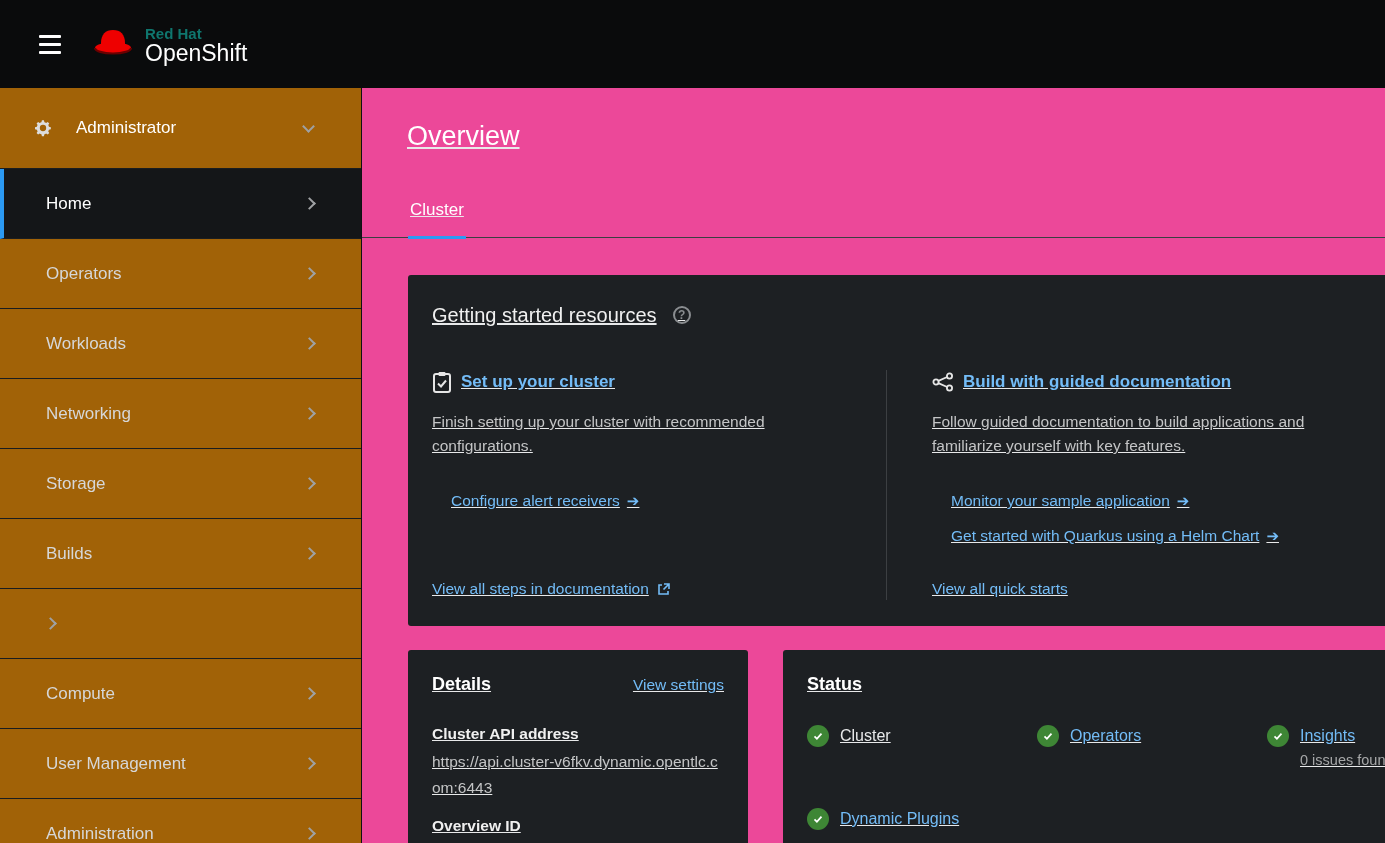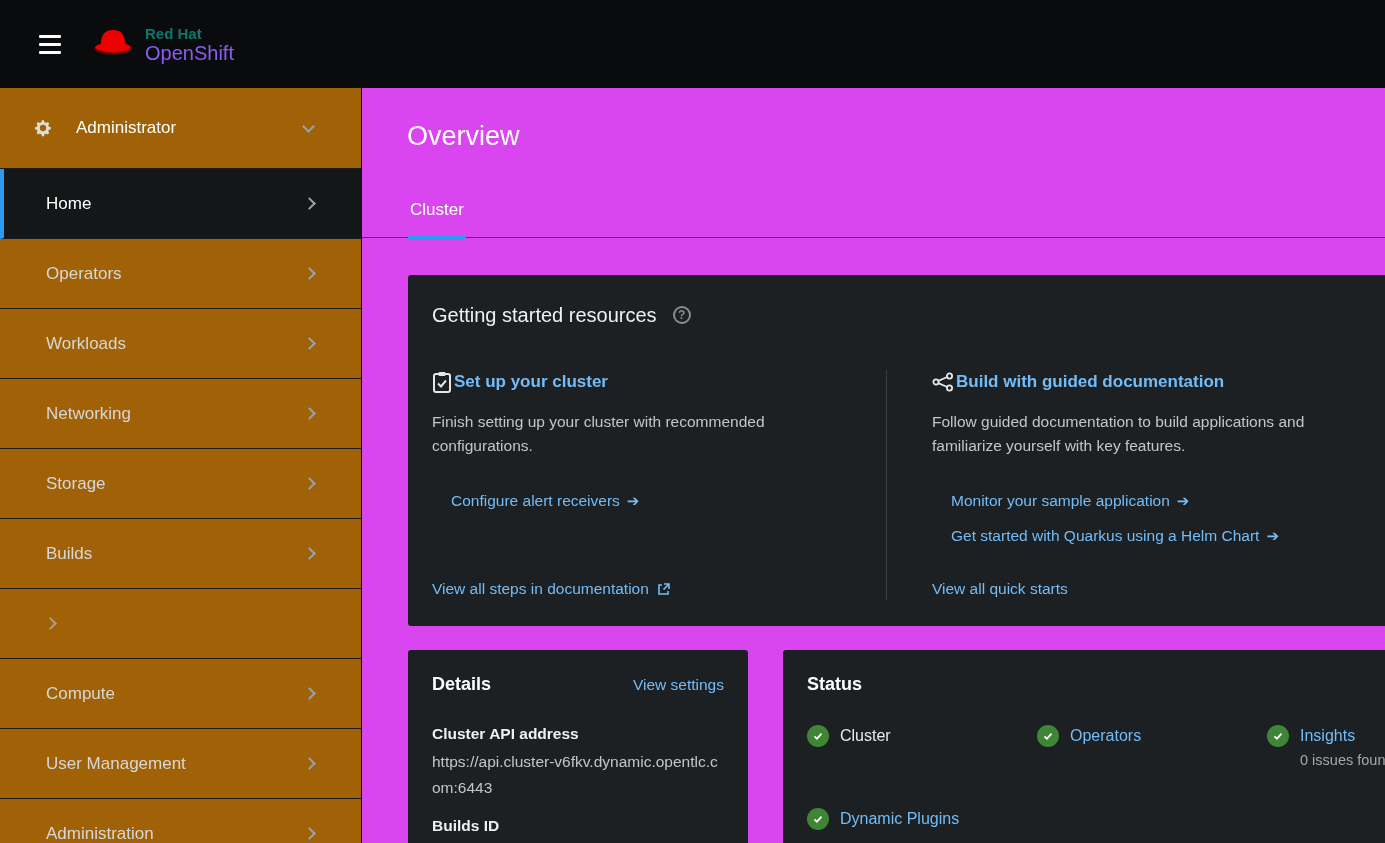--- a/index.html
+++ b/index.html
@@ -7,40 +7,40 @@
     font-family:"Liberation Sans", sans-serif; color:#e8e9ea; }
 
   
   .masthead { position:fixed; left:0; top:0; right:0; height:88px; background:#0a0b0c;
     display:flex; align-items:center; z-index:10; }
   .nav-toggle { background:none; border:none; cursor:pointer; margin-left:33px;
     display:flex; flex-direction:column; gap:5px; padding:6px; }
   .nav-toggle .bar { width:22px; height:3px; background:#ffffff; border-radius:1px; }
   .brand { display:flex; align-items:center; gap:10px; margin-left:24px; }
   .brand-text .l1 { font-size:15px; font-weight:bold; color:#0f766e; line-height:17px; }
-  .brand-text .l2 { font-size:20px; font-weight:normal; color:#8b5cf6; line-height:22px; }
+  .brand-text .l2 { font-size:23px; font-weight:normal; color:#ffffff; line-height:22px; }
 
   
   .sidebar { position:fixed; left:0; top:88px; bottom:0; width:361px; background:#a16207; overflow:hidden; }
   .perspective { margin-top:14px; height:52px; width:100%; background:none; border:none;
     display:flex; align-items:center; color:#fff; font-size:17px; cursor:pointer;
     padding:0 48px 0 33px; font-family:inherit; }
   .perspective .plabel { margin-left:23px; flex:1; text-align:left; }
   .chev { display:inline-block; width:9px; height:9px; border-right:2px solid #9fa1a3;
     border-bottom:2px solid #9fa1a3; }
   .chev.down { transform:rotate(45deg); margin-top:-4px; }
   .chev.right { transform:rotate(-45deg); }
   .nav-list { list-style:none; margin-top:14px; border-top:1px solid #1a1d20; }
   .nav-item { height:70px; display:flex; align-items:center; padding:0 47px 0 46px;
     font-size:17px; color:#d6d7d8; cursor:pointer; border-bottom:1px solid #1a1d20; }
   .nav-item .nlabel { flex:1; }
   .nav-item.active { background:#141618; color:#fff; border-left:4px solid #2b9af3; padding-left:42px; }
 
   
-  .main { position:fixed; left:362px; top:88px; right:0; bottom:0; overflow:hidden; background:#d946ef; }
+  .main { position:fixed; left:362px; top:88px; right:0; bottom:0; overflow:hidden; background:#ec4899;text-decoration:underline; }
   .inner { width:1124px; }
   .page-head { padding:30px 0 0 45px; }
   .page-head h1 { font-size:27px; font-weight:500; color:#fff; line-height:36px; }
   .tabs { margin-top:46px; border-bottom:1px solid #3c3f42; display:flex; padding-left:46px; }
   .tab { font-size:17px; color:#fff; padding:0 2px 16px 2px; cursor:pointer; position:relative; }
   .tab.active { border-bottom:3px solid #2b9af3; margin-bottom:-2px; }
 
   .dashboard { padding:37px 0 0 46px; }
   .card { background:#1d2023; border-radius:3px; }
 
@@ -48,21 +48,21 @@
   .gs-card { width:1078px; padding:26px 24px 26px 24px; }
   .gs-title-row { display:flex; align-items:center; height:28px; }
   .gs-title { font-size:20px; font-weight:500; color:#f0f0f0; }
   .help-icon { width:18px; height:18px; border:2px solid #8a8d90; border-radius:50%;
     color:#8a8d90; font-size:12px; font-weight:bold; display:flex; align-items:center;
     justify-content:center; margin-left:16px; cursor:pointer; }
   .gs-cols { display:flex; margin-top:41px; }
   .gs-col { display:flex; flex-direction:column; min-height:230px; }
   .gs-col.c1 { width:455px; padding-right:50px; border-right:1px solid #3c3f42; }
   .gs-col.c2 { flex:1; padding-left:45px; }
-  .gs-head { display:flex; align-items:center; gap:2px; margin-bottom:16px; height:24px; }
+  .gs-head { display:flex; align-items:center; gap:9px; margin-bottom:16px; height:24px; }
   .gs-head a { font-size:17px; font-weight:600; color:#73bcf7; text-decoration:none; cursor:pointer; }
   .gs-body { font-size:15.5px; line-height:24px; color:#c4c5c6; margin-bottom:32px; max-width:440px; }
   .gs-links { display:flex; flex-direction:column; }
   .gs-link { font-size:15.5px; color:#73bcf7; text-decoration:none; cursor:pointer;
     padding-left:19px; height:22px; margin-bottom:13px; display:flex; align-items:center; gap:7px;text-align:center; }
   .arrow { font-size:15px; color:#73bcf7; }
   .gs-footer { margin-top:auto; font-size:15.5px; color:#73bcf7; text-decoration:none;
     cursor:pointer; display:flex; align-items:center; gap:8px; height:22px; }
 
   
@@ -234,21 +234,21 @@
         <div class="row2">
 
           <section class="card details-card">
             <div class="card-head">
               <span class="card-title">Details</span>
               <a class="card-action">View settings</a>
             </div>
             <div class="fields">
               <div class="field-label">Cluster API address</div>
               <div class="field-value">https://api.cluster-v6fkv.dynamic.opentlc.com:6443</div>
-              <div class="field-label">Builds ID</div>
+              <div class="field-label">Overview ID</div>
             </div>
           </section>
 
           <section class="card status-card">
             <div class="card-head">
               <span class="card-title">Status</span>
 
             </div>
             <div class="status-grid">
               <div class="status-item">

